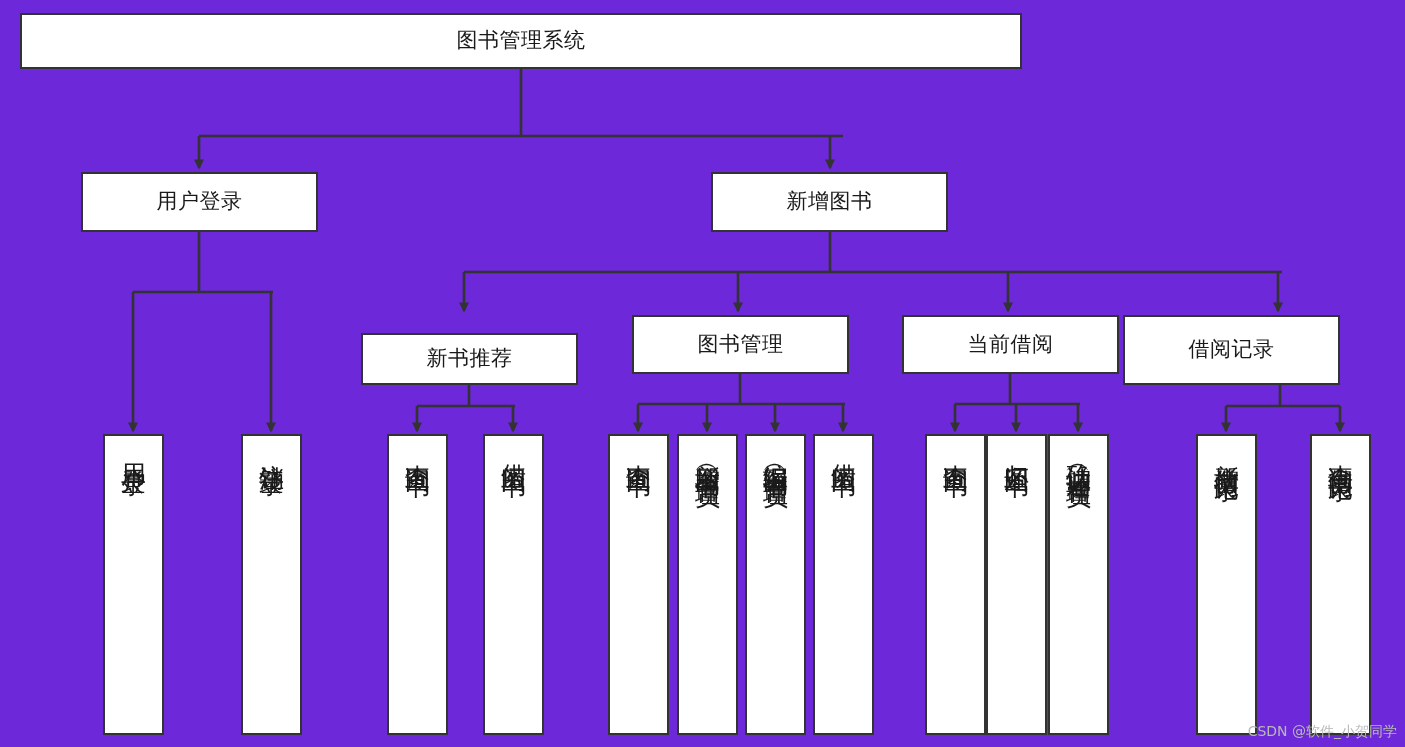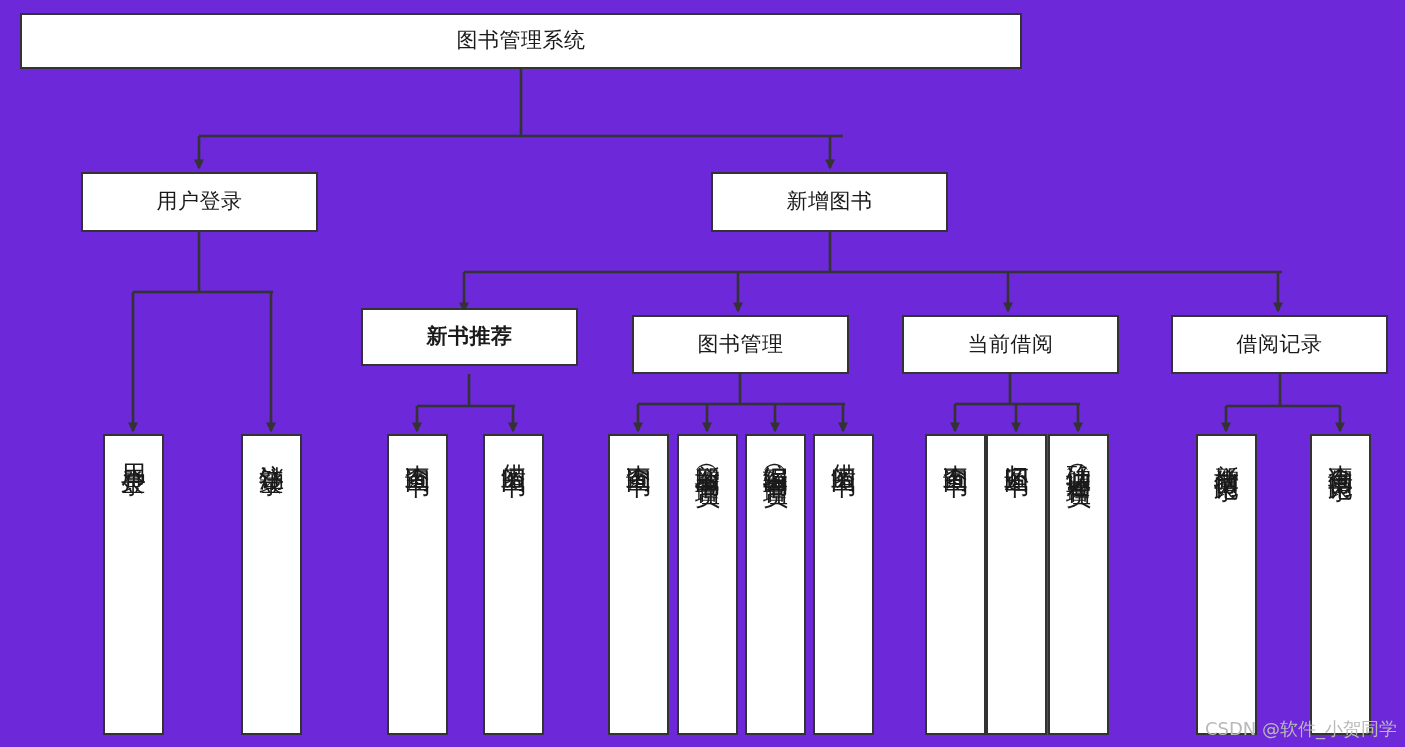--- a/index.html
+++ b/index.html
@@ -51,21 +51,21 @@
     writing-mode: vertical-rl;
     text-orientation: upright;
     font-size: 25px;
     letter-spacing: 3px;
     line-height: 1;
   }
   .watermark {
     position: absolute;
     right: 8px;
     bottom: 6px;
-    font-size: 18px;
+    font-size: 14px;
     color: #b9b9b9;
     white-space: nowrap;
     pointer-events: none;
   }
 </style>
 </head>
 <body>
 
 <div id="canvas">
 
@@ -123,30 +123,30 @@
     <span class="lbl">图书管理系统</span>
   </div>
 
   <div class="node horiz" style="left:81px; top:172px; width:237px; height:60px;">
     <span class="lbl">用户登录</span>
   </div>
   <div class="node horiz" style="left:711px; top:172px; width:237px; height:60px;">
     <span class="lbl">新增图书</span>
   </div>
 
-  <div class="node horiz" style="left:361px; top:308px; width:217px; height:58px;font-weight:bold;">
+  <div class="node horiz" style="left:361px; top:333px; width:217px; height:52px;">
     <span class="lbl">新书推荐</span>
   </div>
   <div class="node horiz" style="left:632px; top:315px; width:217px; height:59px;">
     <span class="lbl">图书管理</span>
   </div>
   <div class="node horiz" style="left:902px; top:315px; width:217px; height:59px;">
     <span class="lbl">当前借阅</span>
   </div>
-  <div class="node horiz" style="left:1171px; top:315px; width:217px; height:59px;">
+  <div class="node horiz" style="left:1123px; top:315px; width:217px; height:70px;">
     <span class="lbl">借阅记录</span>
   </div>
 
   <div class="node vert" style="left:103px; top:434px; width:61px; height:301px;">
     <span class="lbl">用户登录</span>
   </div>
   <div class="node vert" style="left:241px; top:434px; width:61px; height:301px;">
     <span class="lbl">注销登录</span>
   </div>
 

